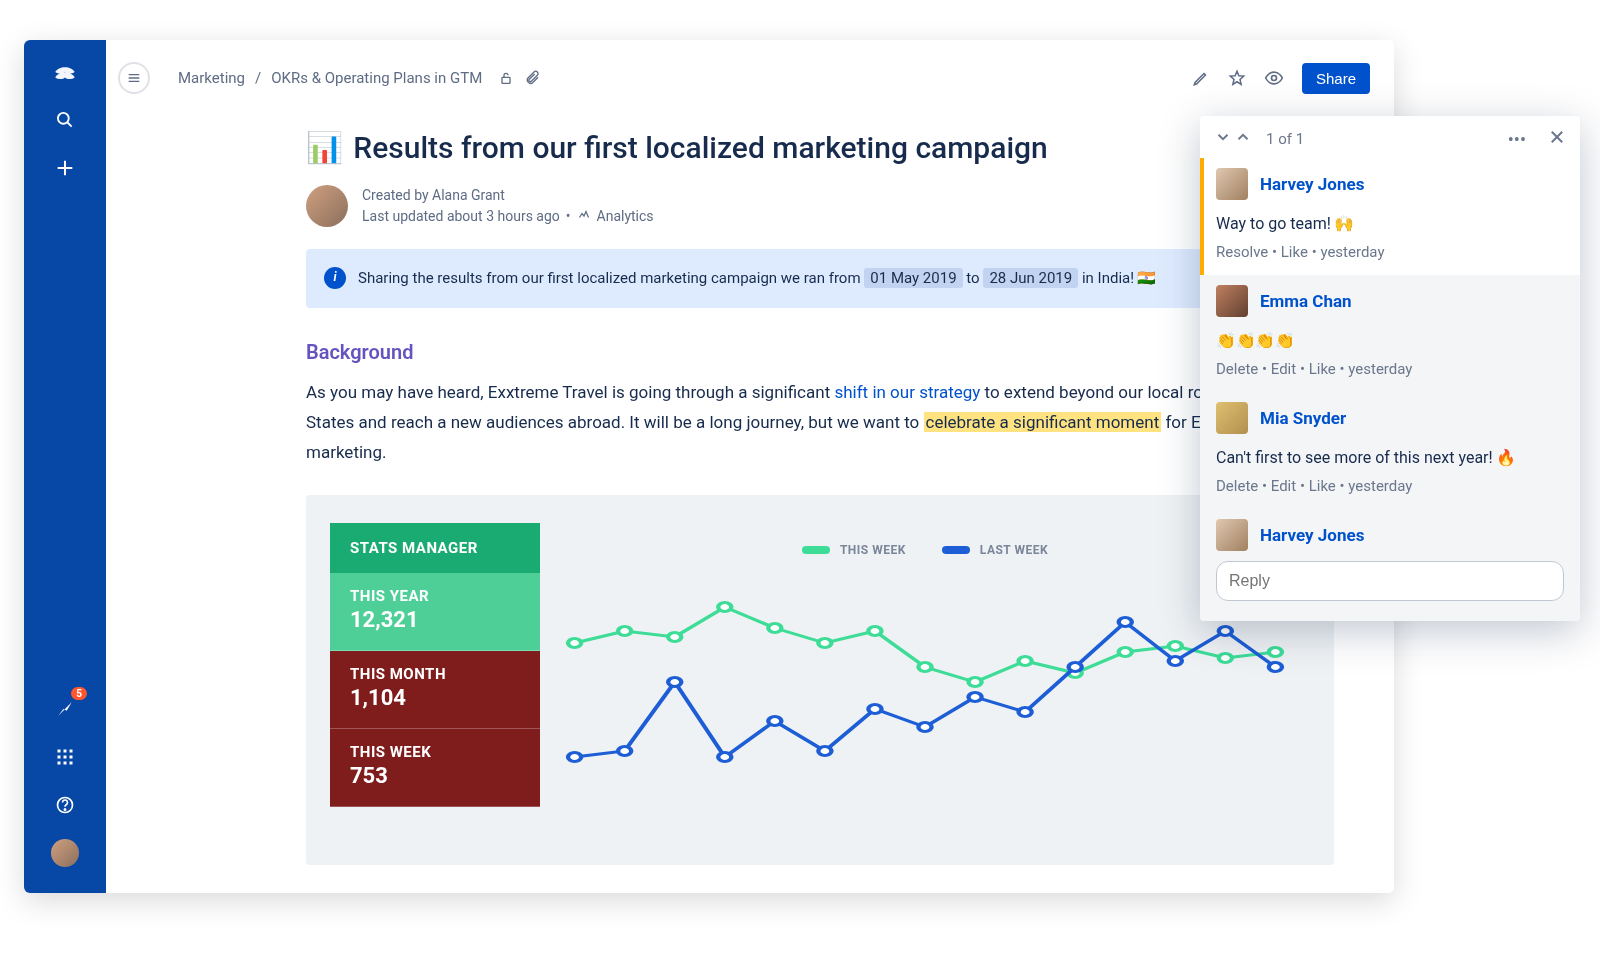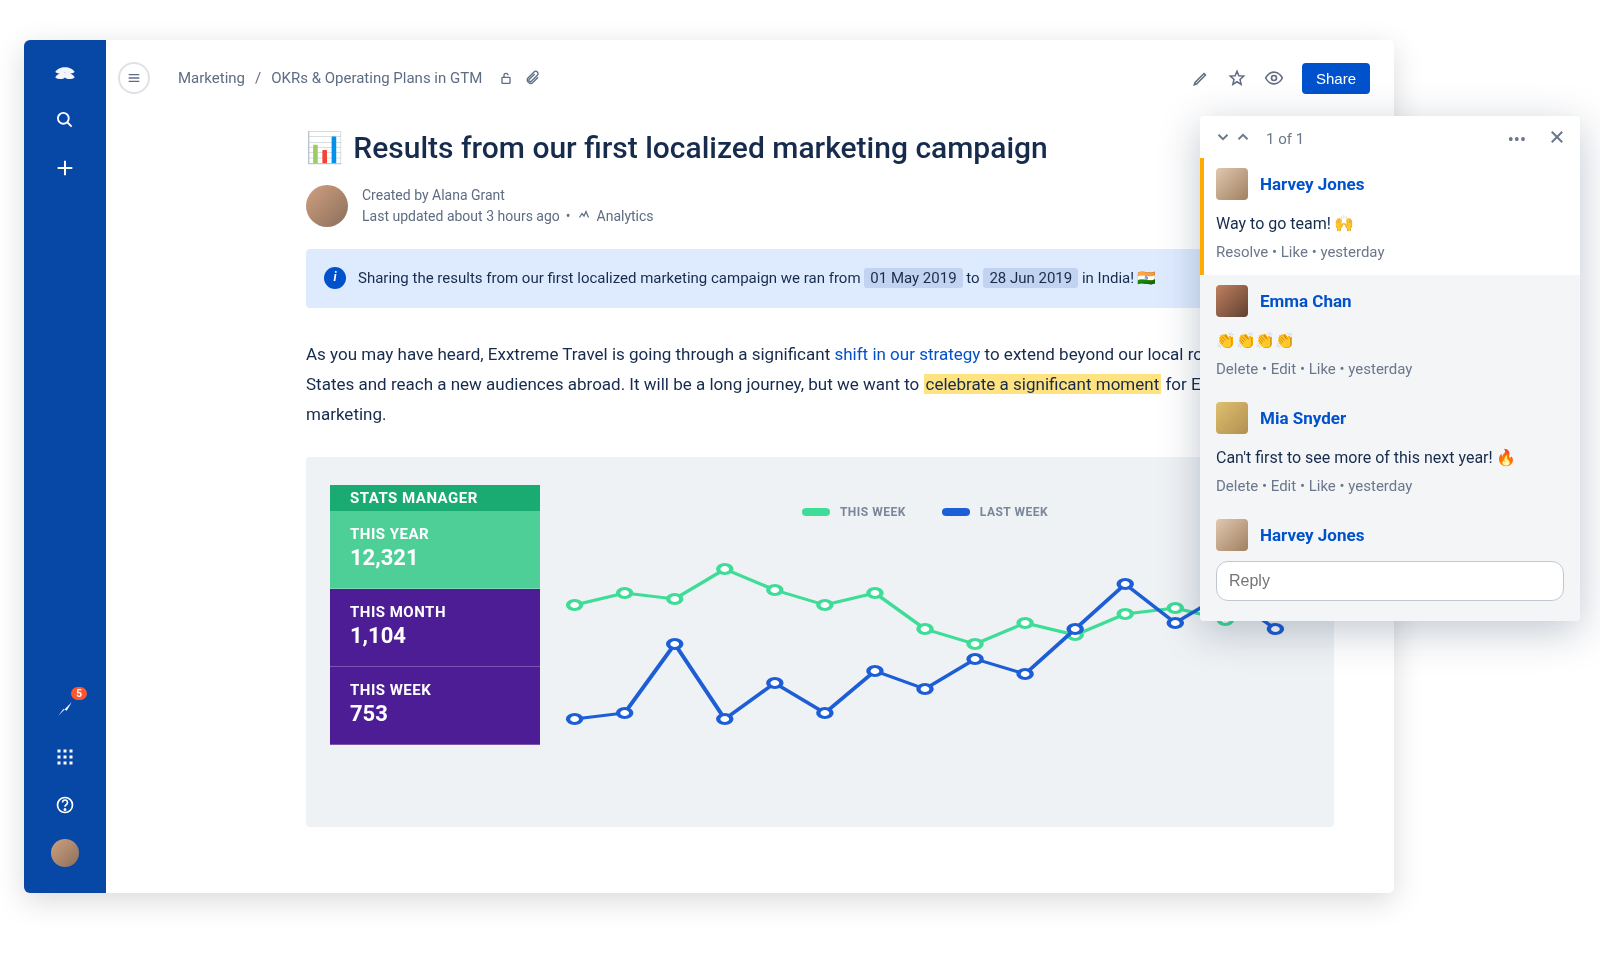--- a/index.html
+++ b/index.html
@@ -29,25 +29,25 @@
 .byline .meta .row2 { display: flex; align-items: center; gap: 6px; }
 .info-panel { background: #DEEBFF; border-radius: 4px; padding: 16px 18px; display: flex; gap: 12px; font-size: 15px; line-height: 1.8; color: #172B4D; margin-bottom: 32px; }
 .info-panel .info-icon { width: 22px; height: 22px; border-radius: 50%; background: #0052CC; color: #fff; display: flex; align-items: center; justify-content: center; font-size: 12px; font-weight: 700; flex-shrink: 0; margin-top: 2px; font-style: italic; }
 .date-chip { background: #C1D3F0; padding: 1px 6px; border-radius: 3px; }
 .section-h { color: #6554C0; font-size: 20px; font-weight: 600; margin-bottom: 14px; }
 .body-p { font-size: 17px; line-height: 1.75; color: #172B4D; margin-bottom: 28px; }
 .body-p a { color: #0052CC; text-decoration: none; }
 .hl { background: #FFE380; padding: 0 2px; }
 .stats-card { background: #EFF2F4; border-radius: 4px; padding: 28px 24px 0 24px; display: flex; gap: 0; height: 370px; overflow: hidden; }
 .stats-left { width: 210px; flex-shrink: 0; }
-.stats-header { background: #1AAB73; color: #fff; font-weight: 700; font-size: 15px; letter-spacing: 0.5px; padding: 4px 20px; }
+.stats-header { background: #1AAB73; color: #fff; font-weight: 700; font-size: 15px; letter-spacing: 0.5px; padding: 16px 20px; }
 .stat-block { background: #4FCF98; color: #fff; padding: 14px 20px 18px; border-bottom: 1px solid rgba(255,255,255,0.25); }
 .stat-block .lbl { font-size: 15px; font-weight: 700; letter-spacing: 0.5px; }
 .stat-block .val { font-size: 22px; font-weight: 700; margin-top: 2px; }
-.stat-block.dim { background: #4c1d95; }
+.stat-block.dim { background: #7f1d1d; }
 .chart-area { flex: 1; padding: 0 20px; position: relative; }
 .legend { display: flex; gap: 36px; justify-content: center; padding: 20px 0 10px; font-size: 12px; font-weight: 700; color: #7A869A; letter-spacing: 0.5px; }
 .legend .item { display: flex; align-items: center; gap: 10px; }
 .legend .swatch { width: 28px; height: 8px; border-radius: 4px; }
 .chart-svg { width: 100%; height: 260px; }
 
 .comments-panel { position: absolute; top: 116px; right: 20px; width: 380px; background: #F4F5F7; border-radius: 4px; box-shadow: 0 10px 40px rgba(9,30,66,0.25); z-index: 10; overflow: hidden; }
 .cp-header { display: flex; align-items: center; padding: 12px 14px 8px; gap: 8px; background: #fff; }
 .cp-header .nav-arrows { display: flex; gap: 2px; color: #6B778C; }
 .cp-header .counter { font-size: 15px; color: #6B778C; margin-left: 6px; }
@@ -196,20 +196,21 @@
         <div class="info-icon">i</div>
         <div>
           <span>Sharing the results from our first localized marketing campaign we ran from</span>
           <span class="date-chip">01 May 2019</span>
           <span>to</span>
           <span class="date-chip">28 Jun 2019</span>
           <span>in India! 🇮🇳</span>
         </div>
       </div>
 
+      <h2 class="section-h">Background</h2>
       <p class="body-p">
         <span>As you may have heard, Exxtreme Travel is going through a significant </span><a>shift in our strategy</a><span> to extend beyond our local roots in the United States and reach a new audiences abroad. It will be a long journey, but we want to </span><span class="hl">celebrate a significant moment</span><span> for Exxtreme Travel marketing.</span>
       </p>
 
       <div class="stats-card">
         <div class="stats-left">
           <div class="stats-header">STATS MANAGER</div>
           <div id="stat-blocks">
               <div class="stat-block">
                 <div class="lbl">THIS YEAR</div>

